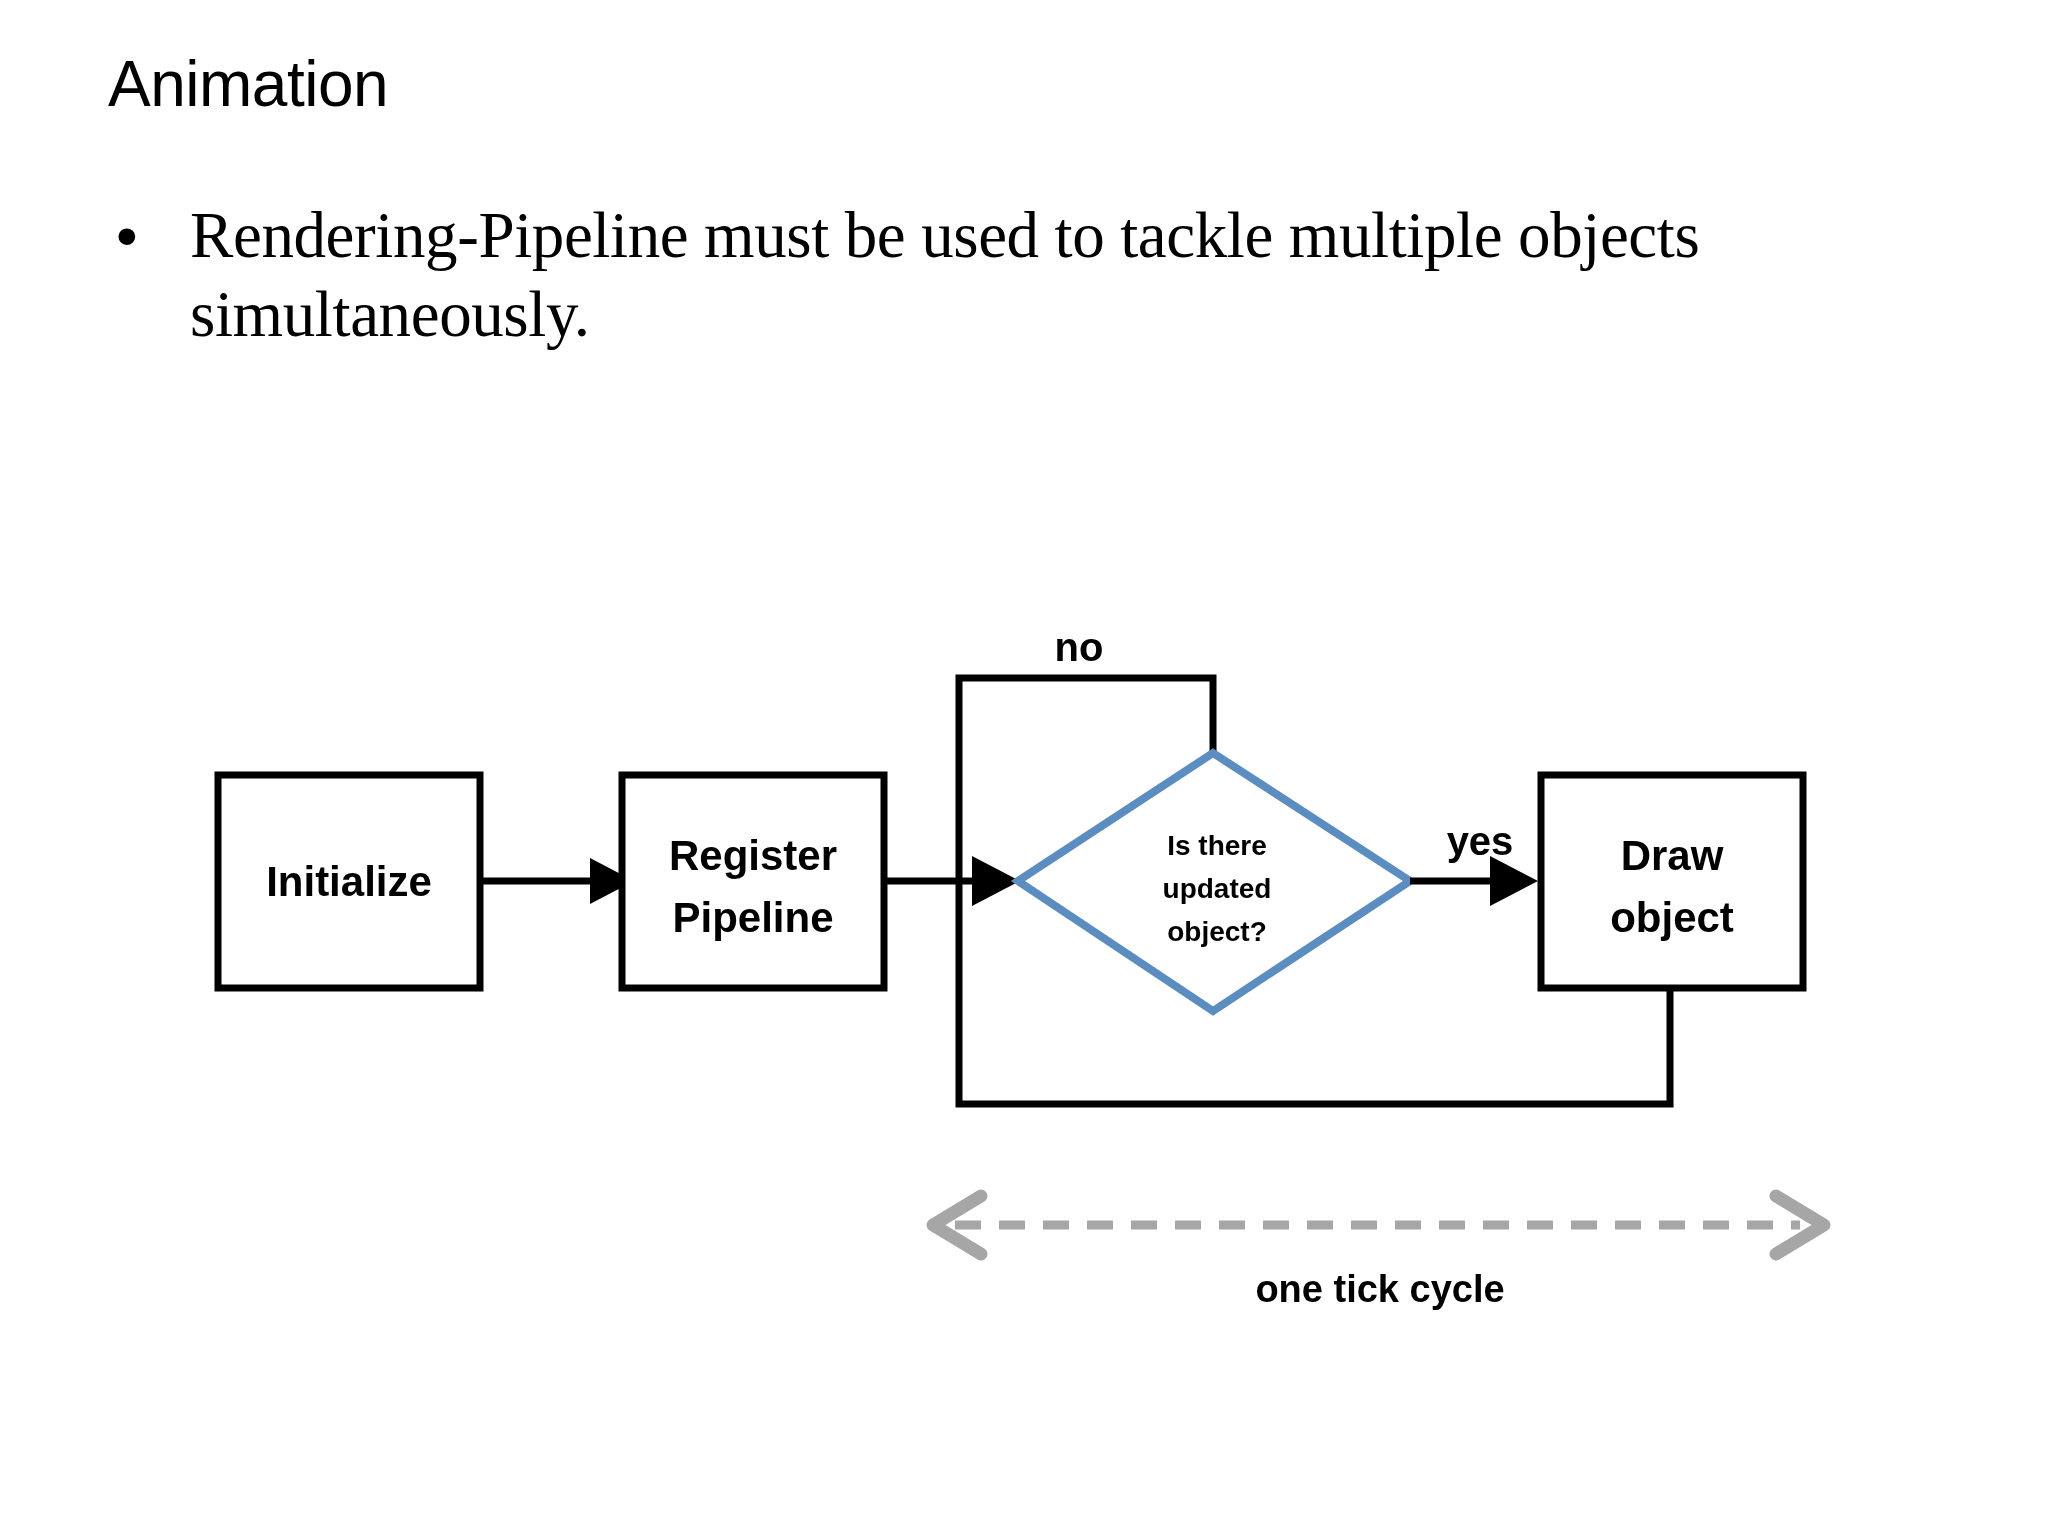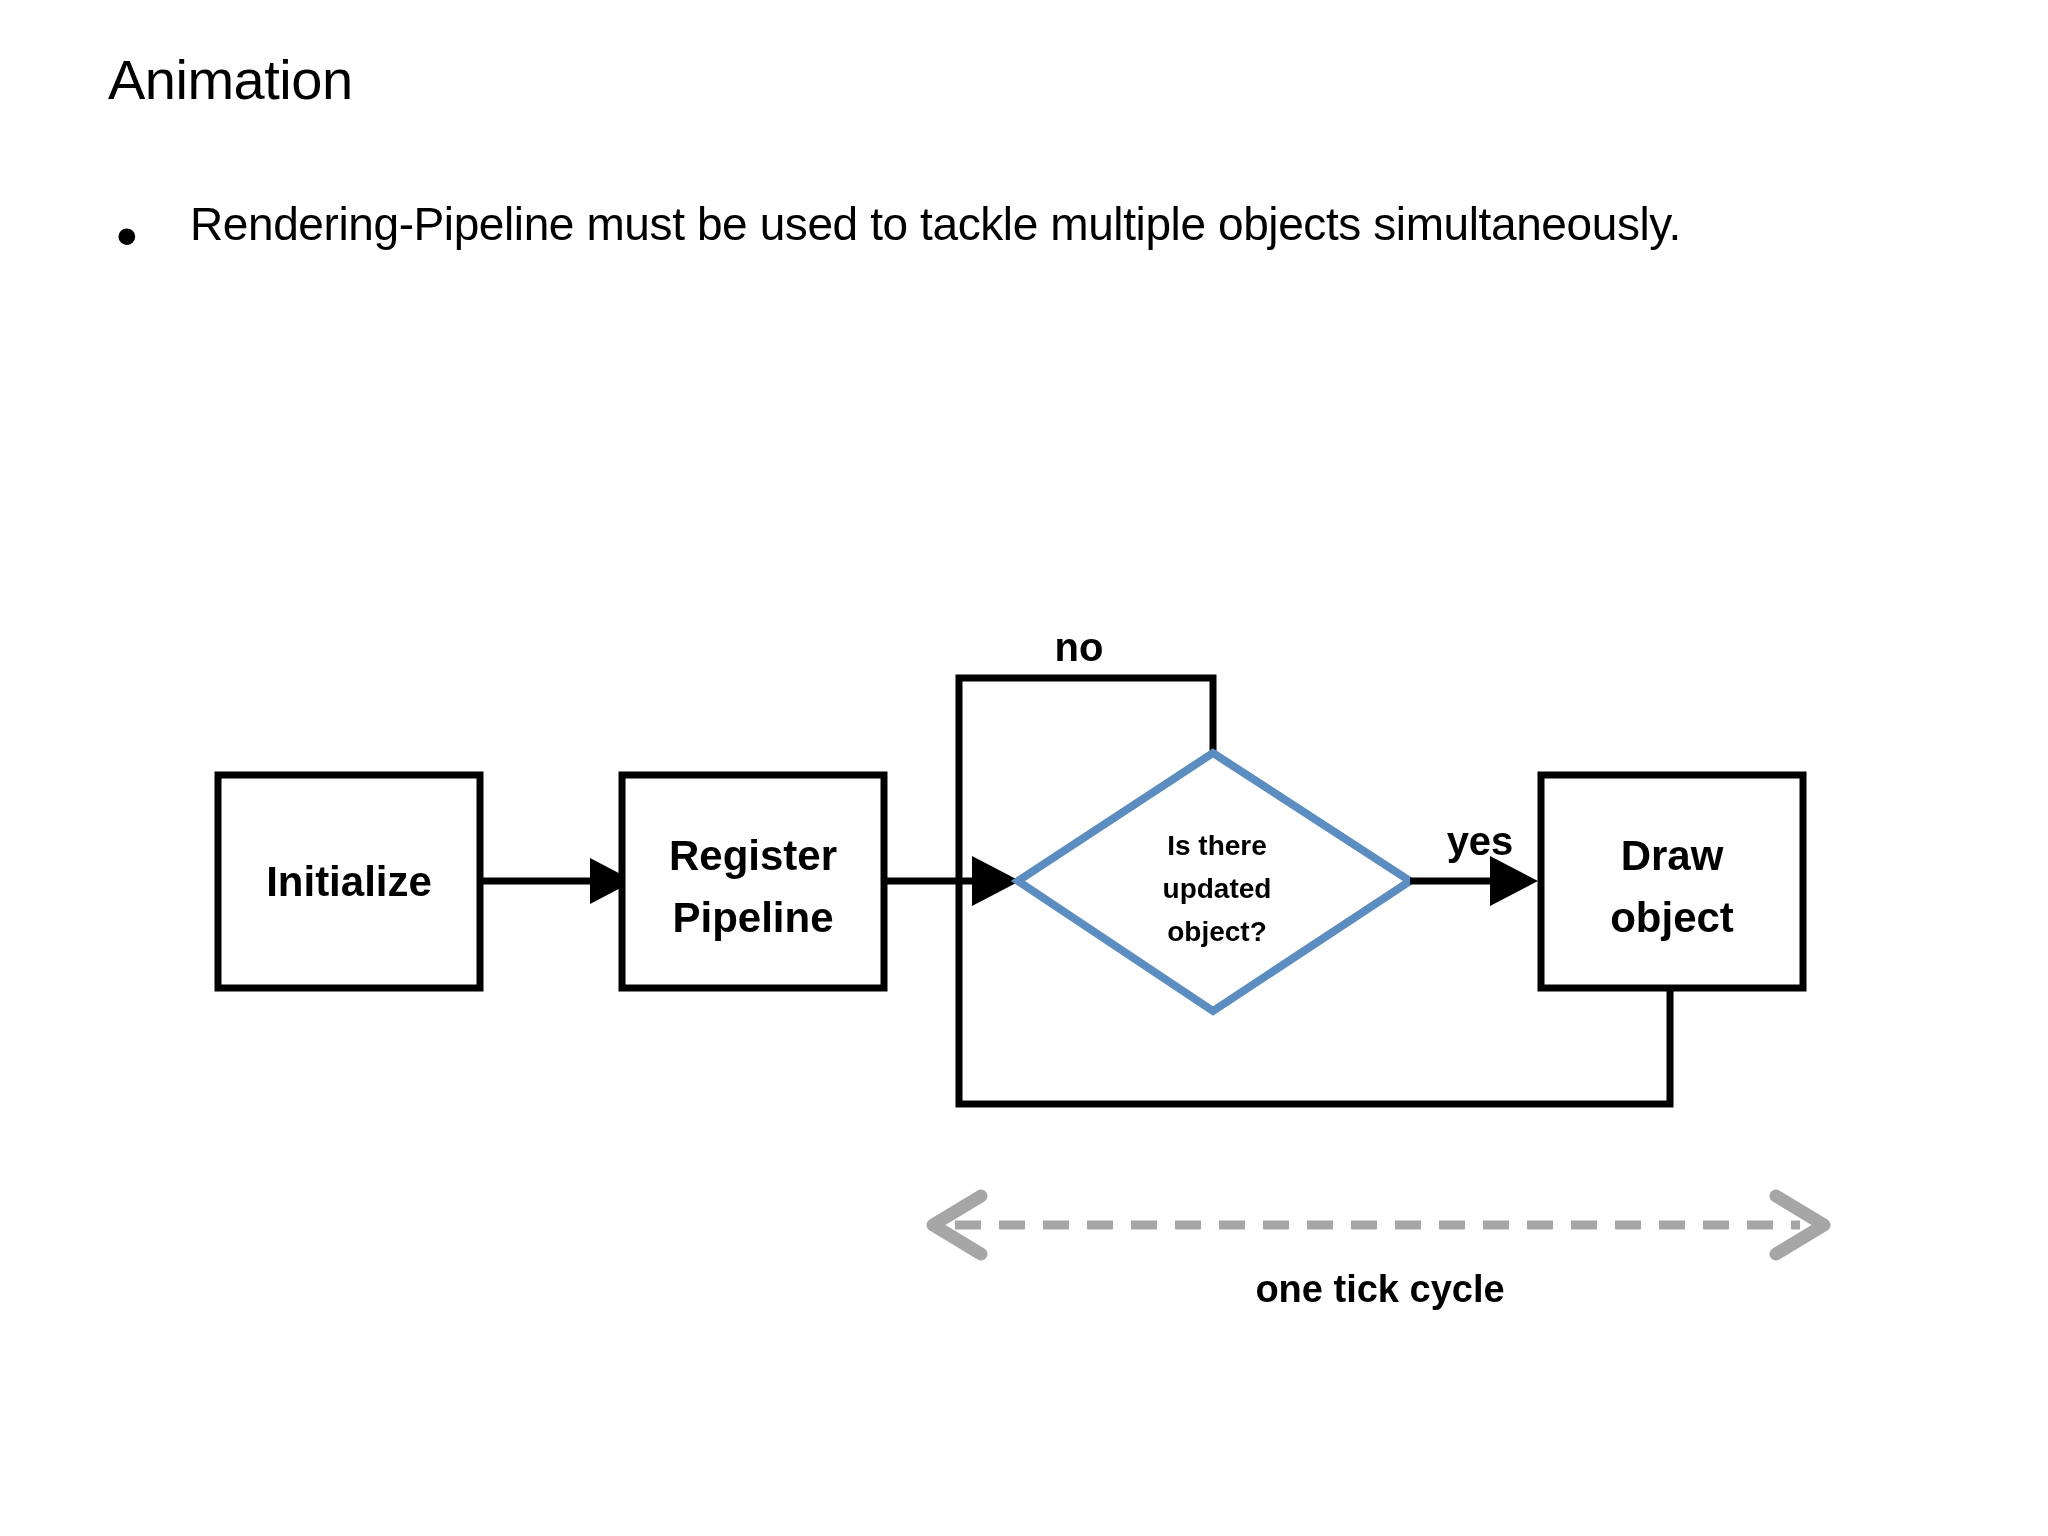--- a/index.html
+++ b/index.html
@@ -14,21 +14,21 @@
     overflow: hidden;
     font-family: "Liberation Sans", sans-serif;
     color: #000000;
   }
 
   
   #slide-title {
     position: absolute;
     left: 108px;
     top: 52px;
-    font-size: 56px;
+    font-size: 64px;
     line-height: 1.0;
     font-weight: 400;
     letter-spacing: -0.5px;
     color: #000000;
     white-space: nowrap;
   }
 
   
   #bullet-list {
     position: absolute;
@@ -43,25 +43,26 @@
   .bullet-marker {
     width: 80px;
     flex: 0 0 80px;
     font-size: 62px;
     line-height: 1.30;
     text-align: left;
     padding-left: 6px;
     box-sizing: border-box;
   }
   .bullet-text {
-    font-size: 46px;
+    font-size: 65px;
     line-height: 1.22;
     letter-spacing: -0.4px;
     font-weight: 400;
     max-width: 1780px;
+    font-family: Liberation Serif, serif;
   }
 
   
   #flowchart {
     position: absolute;
     left: 0;
     top: 0;
     width: 2048px;
     height: 1536px;
     pointer-events: none;

